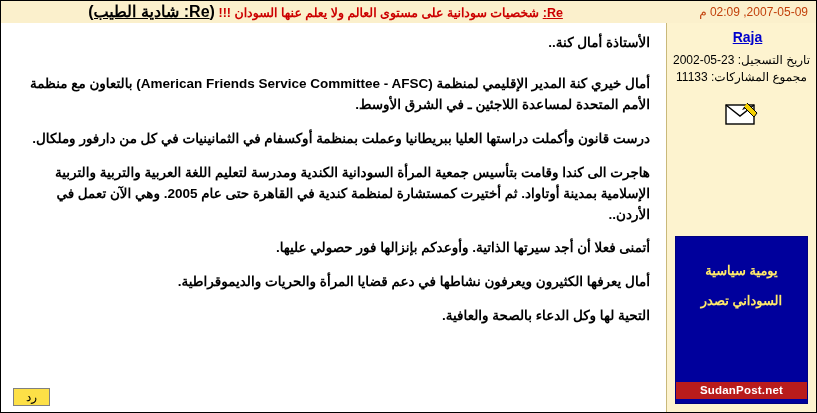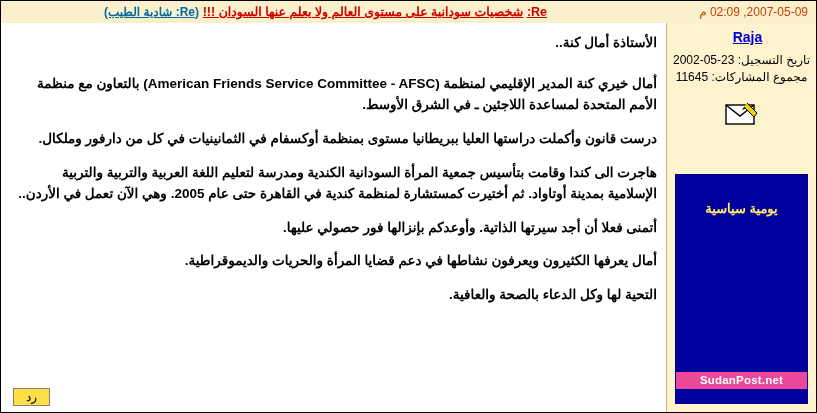--- a/index.html
+++ b/index.html
@@ -44,26 +44,25 @@
   .header .re-label{
     color:#cc0000;
     font-weight:bold;
     font-size:12.5px;
     text-decoration:underline;
   }
   .header .topic{
     color:#cc0000;
     font-weight:bold;
     font-size:12.5px;
-    text-decoration:underline;
   }
   .header .author-link{
-    color:#0369a1;
-    font-weight:bold;
-    font-size:12px;
+    color:#000000;
+    font-weight:bold;
+    font-size:16px;
     text-decoration:underline;
   }
   
   .body-area{
     position:absolute;top:22px;right:0;left:0;bottom:0;
     display:flex;
     direction:rtl;
   }
   
   .userbox{
@@ -97,54 +96,54 @@
     display:block;
     text-align:center;
   }
   .mailicon svg{display:inline-block;}
   
   .adbox{
     position:absolute;
     bottom:8px;
     right:8px;
     left:8px;
-    height:230px;
+    height:168px;
     background:#00009c;
     border:1px solid #000080;
     box-sizing:border-box;
     text-align:center;
     overflow:hidden;
   }
   .adbox .adline{
     color:#ffe96a;
     font-weight:bold;
     font-size:13px;
     margin-top:14px;
     line-height:1.2;
   }
   .adbox .adline:first-child{margin-top:26px;}
   .adbox .adfooter{
     position:absolute;
-    bottom:14px;right:0;left:0;
+    bottom:4px;right:0;left:0;
     height:17px;
-    background:#ec4899;
+    background:#b91c1c;
     color:#ffffff;
     font-size:11.5px;
     font-weight:bold;
     font-family:"Liberation Sans", sans-serif;
     line-height:17px;
     text-align:center;
     letter-spacing:0.2px;
   }
   
   .content{
     flex:1;
     position:relative;
     background:#ffffff;
-    padding:10px 9px 0 16px;
+    padding:10px 16px 0 16px;
     box-sizing:border-box;
     direction:rtl;
   }
   .post p{
     margin:0 0 13px 0;
     font-size:13.5px;
     line-height:1.55;
     color:#000;
     text-align:right;
     font-weight:bold;
@@ -181,43 +180,44 @@
       <span class="author-link">(Re: شادية الطيب)</span>
     </div>
   </div>
 
   <div class="body-area">
 
     <div class="userbox">
       <span class="username">Raja</span>
       <div class="usermeta">
         <div>تاريخ التسجيل: 23-05-2002</div>
-        <div>مجموع المشاركات: 11645</div>
+        <div>مجموع المشاركات: 11133</div>
       </div>
 
       <span class="mailicon">
         <svg width="34" height="26" viewBox="0 0 34 26" xmlns="http://www.w3.org/2000/svg">
           <rect x="1" y="4" width="28" height="19" fill="#ffffff" stroke="#000000" stroke-width="1.4"></rect>
           <polyline points="1,4 15,15 29,4" fill="none" stroke="#000000" stroke-width="1.4"></polyline>
           <polyline points="22,2 32,12 29,16 19,6" fill="#f4d000" stroke="#000000" stroke-width="1"></polyline>
           <polygon points="19,6 17,9 20,8" fill="#000000"></polygon>
         </svg>
       </span>
 
       <div class="adbox">
         <div class="adline">يومية سياسية</div>
+        <div class="adline">السوداني تصدر</div>
         <div class="adfooter">SudanPost.net</div>
       </div>
     </div>
 
     <div class="content">
       <div class="post">
         <p class="salutation">الأستاذة أمال كنة..</p>
         <p>أمال خيري كنة المدير الإقليمي لمنظمة (American Friends Service Committee - AFSC) بالتعاون مع منظمة الأمم المتحدة لمساعدة اللاجئين ـ في الشرق الأوسط.</p>
-        <p>درست قانون وأكملت دراستها العليا ببريطانيا مستوى بمنظمة أوكسفام في الثمانينيات في كل من دارفور وملكال.</p>
+        <p>درست قانون وأكملت دراستها العليا ببريطانيا وعملت بمنظمة أوكسفام في الثمانينيات في كل من دارفور وملكال.</p>
         <p>هاجرت الى كندا وقامت بتأسيس جمعية المرأة السودانية الكندية ومدرسة لتعليم اللغة العربية والتربية والتربية الإسلامية بمدينة أوتاواد. ثم أختيرت كمستشارة لمنظمة كندية في القاهرة حتى عام 2005. وهي الآن تعمل في الأردن..</p>
         <p>أتمنى فعلا أن أجد سيرتها الذاتية. وأوعدكم بإنزالها فور حصولي عليها.</p>
         <p>أمال يعرفها الكثيرون ويعرفون نشاطها في دعم قضايا المرأة والحريات والديموقراطية.</p>
         <p>التحية لها وكل الدعاء بالصحة والعافية.</p>
       </div>
 
       <div class="reply-wrap">
         <button class="reply-btn">رد</button>
       </div>
     </div>

